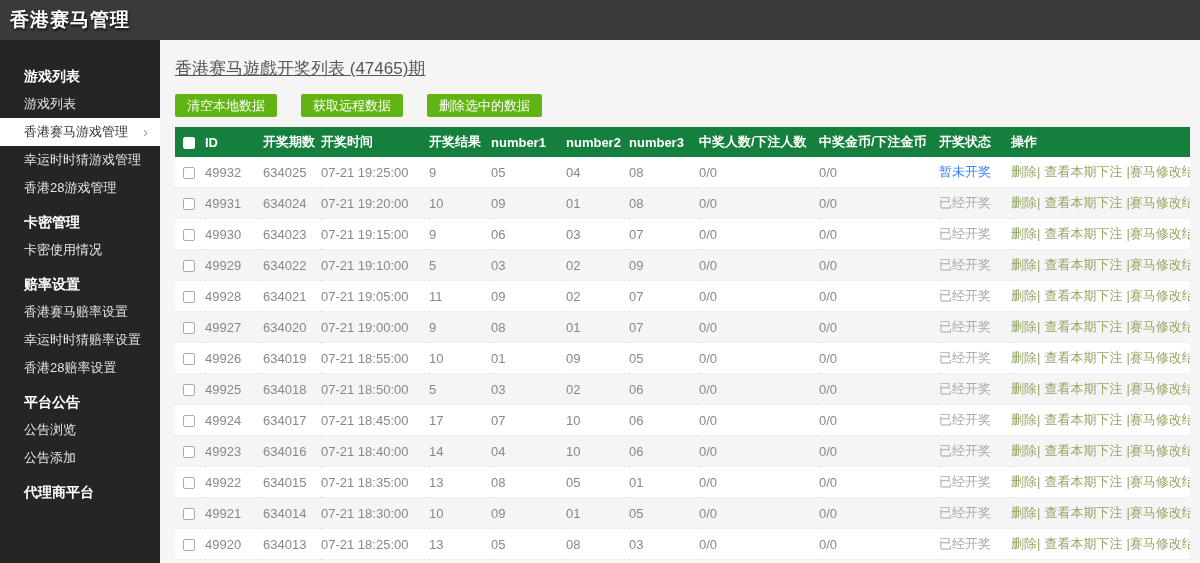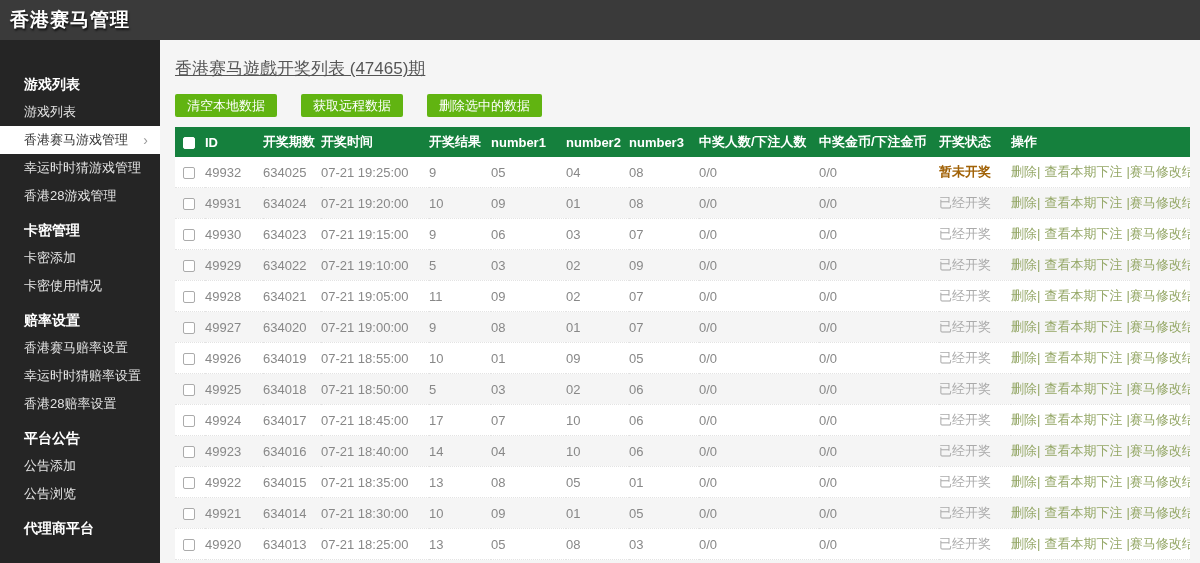--- a/index.html
+++ b/index.html
@@ -9,21 +9,21 @@
   
   .topbar { height:40px; background:#3a3a3a; display:flex; align-items:stretch; }
   .logo { color:#fff; font-weight:bold; font-size:19px; line-height:40px; padding:0 14px 0 10px;
           letter-spacing:1px; text-shadow:1px 2px 2px rgba(0,0,0,.7); width:160px; }
   .topnav { display:flex; }
   .nav-item { color:#fff; font-size:14px; font-weight:bold; line-height:40px; padding:0 18px; cursor:pointer; }
   .nav-item.active { background:#76c216; }
 
   
   .layout { display:flex; height:523px; }
-  .sidebar { width:160px; flex-shrink:0; background:#252525; padding-top:24px; }
+  .sidebar { width:160px; flex-shrink:0; background:#252525; padding-top:16px; }
   .side-header { color:#fff; font-weight:bold; font-size:14px; line-height:28px; padding-left:24px; margin-top:6px; }
   .side-item { color:#e3e3e3; font-size:13px; line-height:28px; padding-left:24px; cursor:pointer; position:relative; white-space:nowrap; }
   .side-item.active { background:#ffffff; color:#333; }
   .side-item .chev { position:absolute; right:12px; top:0; color:#999; font-size:14px; }
 
   
   .content { flex:1; padding:0 10px 0 15px; overflow:hidden; }
   .page-title { font-size:17px; font-weight:normal; color:#555; margin:17px 0 14px;text-decoration:underline; }
   .btn-row { display:flex; gap:24px; margin-bottom:10px; }
   .btn { background:#61b411; color:#fff; border:none; border-radius:2px; font-size:13px;
@@ -34,50 +34,49 @@
   thead th { background:#15803d; color:#fff; font-weight:bold; text-align:left;
              padding:6px 0 6px 0; height:26px; white-space:nowrap; overflow:hidden; }
   td { color:#888; padding:6px 0 6px 0; height:28px; border-bottom:1px dotted #e3e3e3;
        white-space:nowrap; overflow:hidden; }
   tbody tr:nth-child(even) { background:#f5f5f5; }
   .cb-cell { padding-left:8px; }
   .cb { display:inline-block; width:12px; height:12px; background:#fff; border:1px solid #ababab;
         border-radius:2px; vertical-align:middle; cursor:pointer; }
   .cb-header { border-color:#fff; }
   td.status { color:#aaa; }
-  td.status.pending { color:#a16207;font-weight:bold; }
+  td.status.pending { color:#3b82f6; }
   .actions .link { color:#94a766; text-decoration:none; cursor:pointer; }
   .actions .sep { color:#94a766; }
   .sep-a { margin:0 4px 0 0; }
   .sep-b { margin:0 0 0 4px; }
 </style>
 </head>
 <body>
 
 <div class="topbar">
   <div class="logo">香港赛马管理系统</div>
 </div>
 
 <div class="layout">
   <aside class="sidebar">
       <div class="side-header">游戏列表</div>
       <div class="side-item"><span>游戏列表</span></div>
       <div class="side-item active"><span>香港赛马游戏管理</span><span class="chev">›</span></div>
       <div class="side-item"><span>幸运时时猜游戏管理</span></div>
       <div class="side-item"><span>香港28游戏管理</span></div>
       <div class="side-header">卡密管理</div>
-      <div class="side-item"><span>卡密添加</span></div>
       <div class="side-item"><span>卡密使用情况</span></div>
       <div class="side-header">赔率设置</div>
       <div class="side-item"><span>香港赛马赔率设置</span></div>
       <div class="side-item"><span>幸运时时猜赔率设置</span></div>
       <div class="side-item"><span>香港28赔率设置</span></div>
       <div class="side-header">平台公告</div>
+      <div class="side-item"><span>公告浏览</span></div>
       <div class="side-item"><span>公告添加</span></div>
-      <div class="side-item"><span>公告浏览</span></div>
       <div class="side-header">代理商平台</div>
     </aside>
   <main class="content">
     <h1 class="page-title">香港赛马遊戲开奖列表 (47465)期</h1>
     <div class="btn-row">
         <button class="btn">清空本地数据</button>
         <button class="btn">获取远程数据</button>
         <button class="btn">删除选中的数据</button>
       </div>
     <table>

